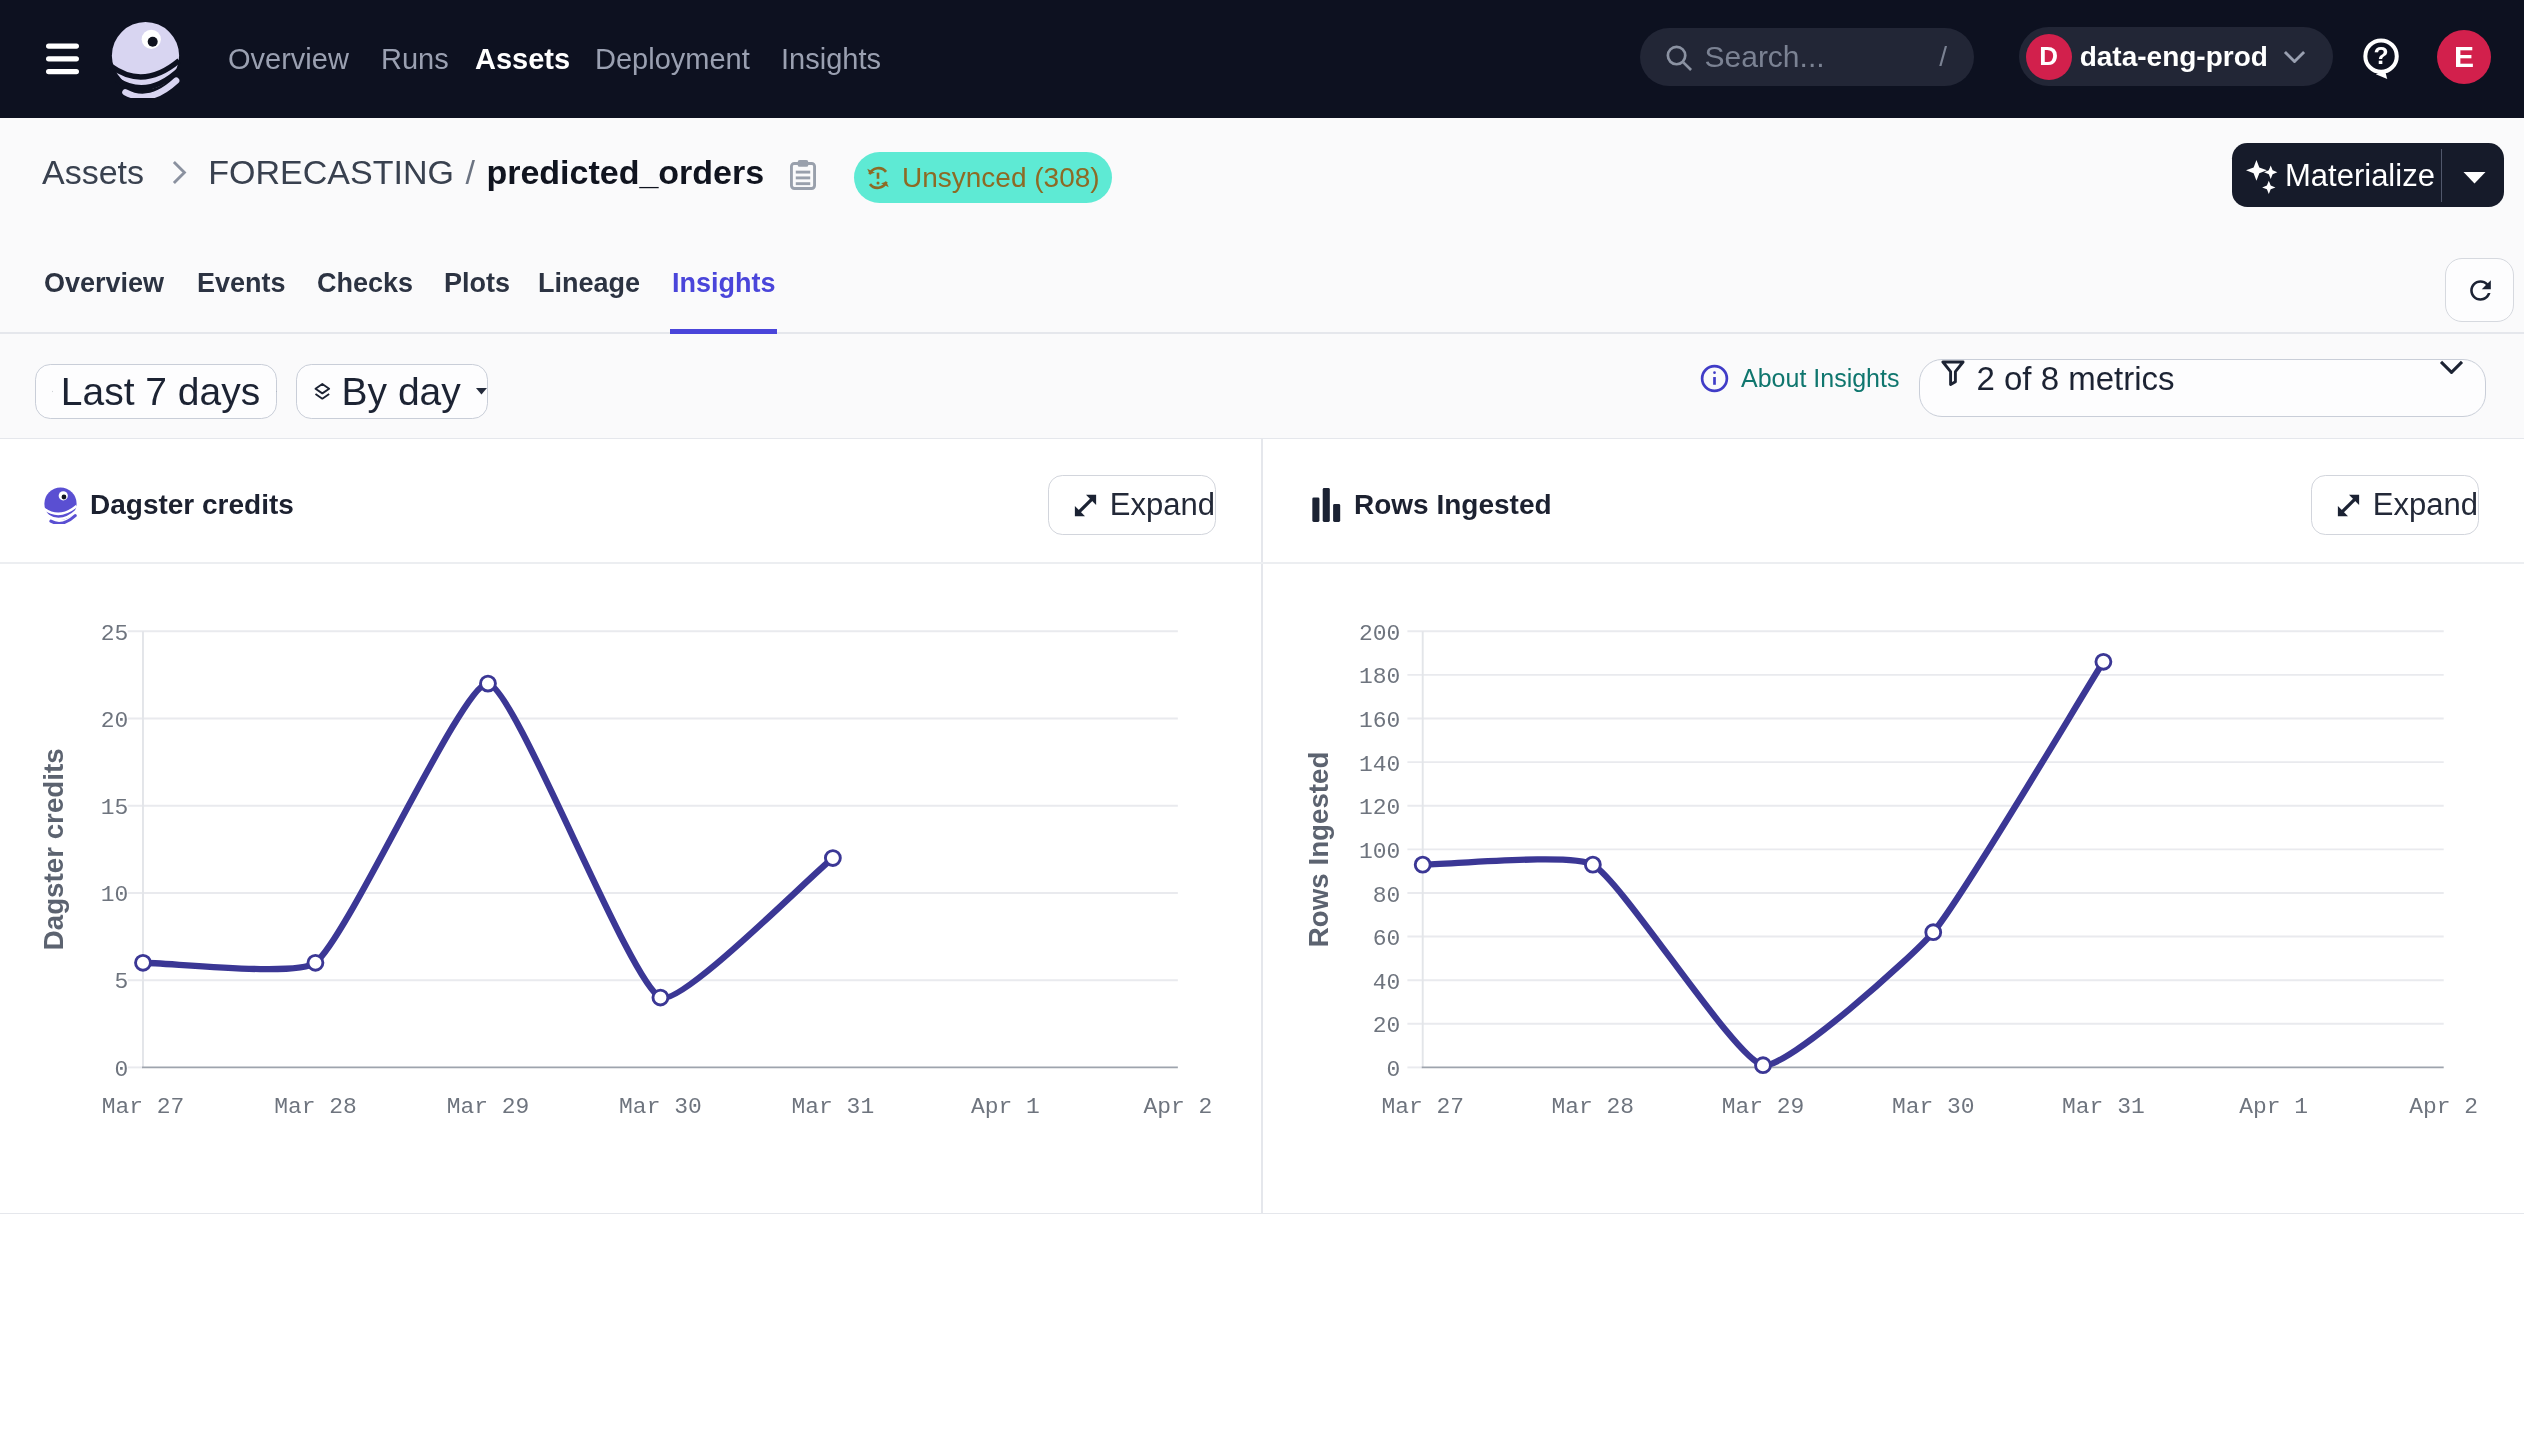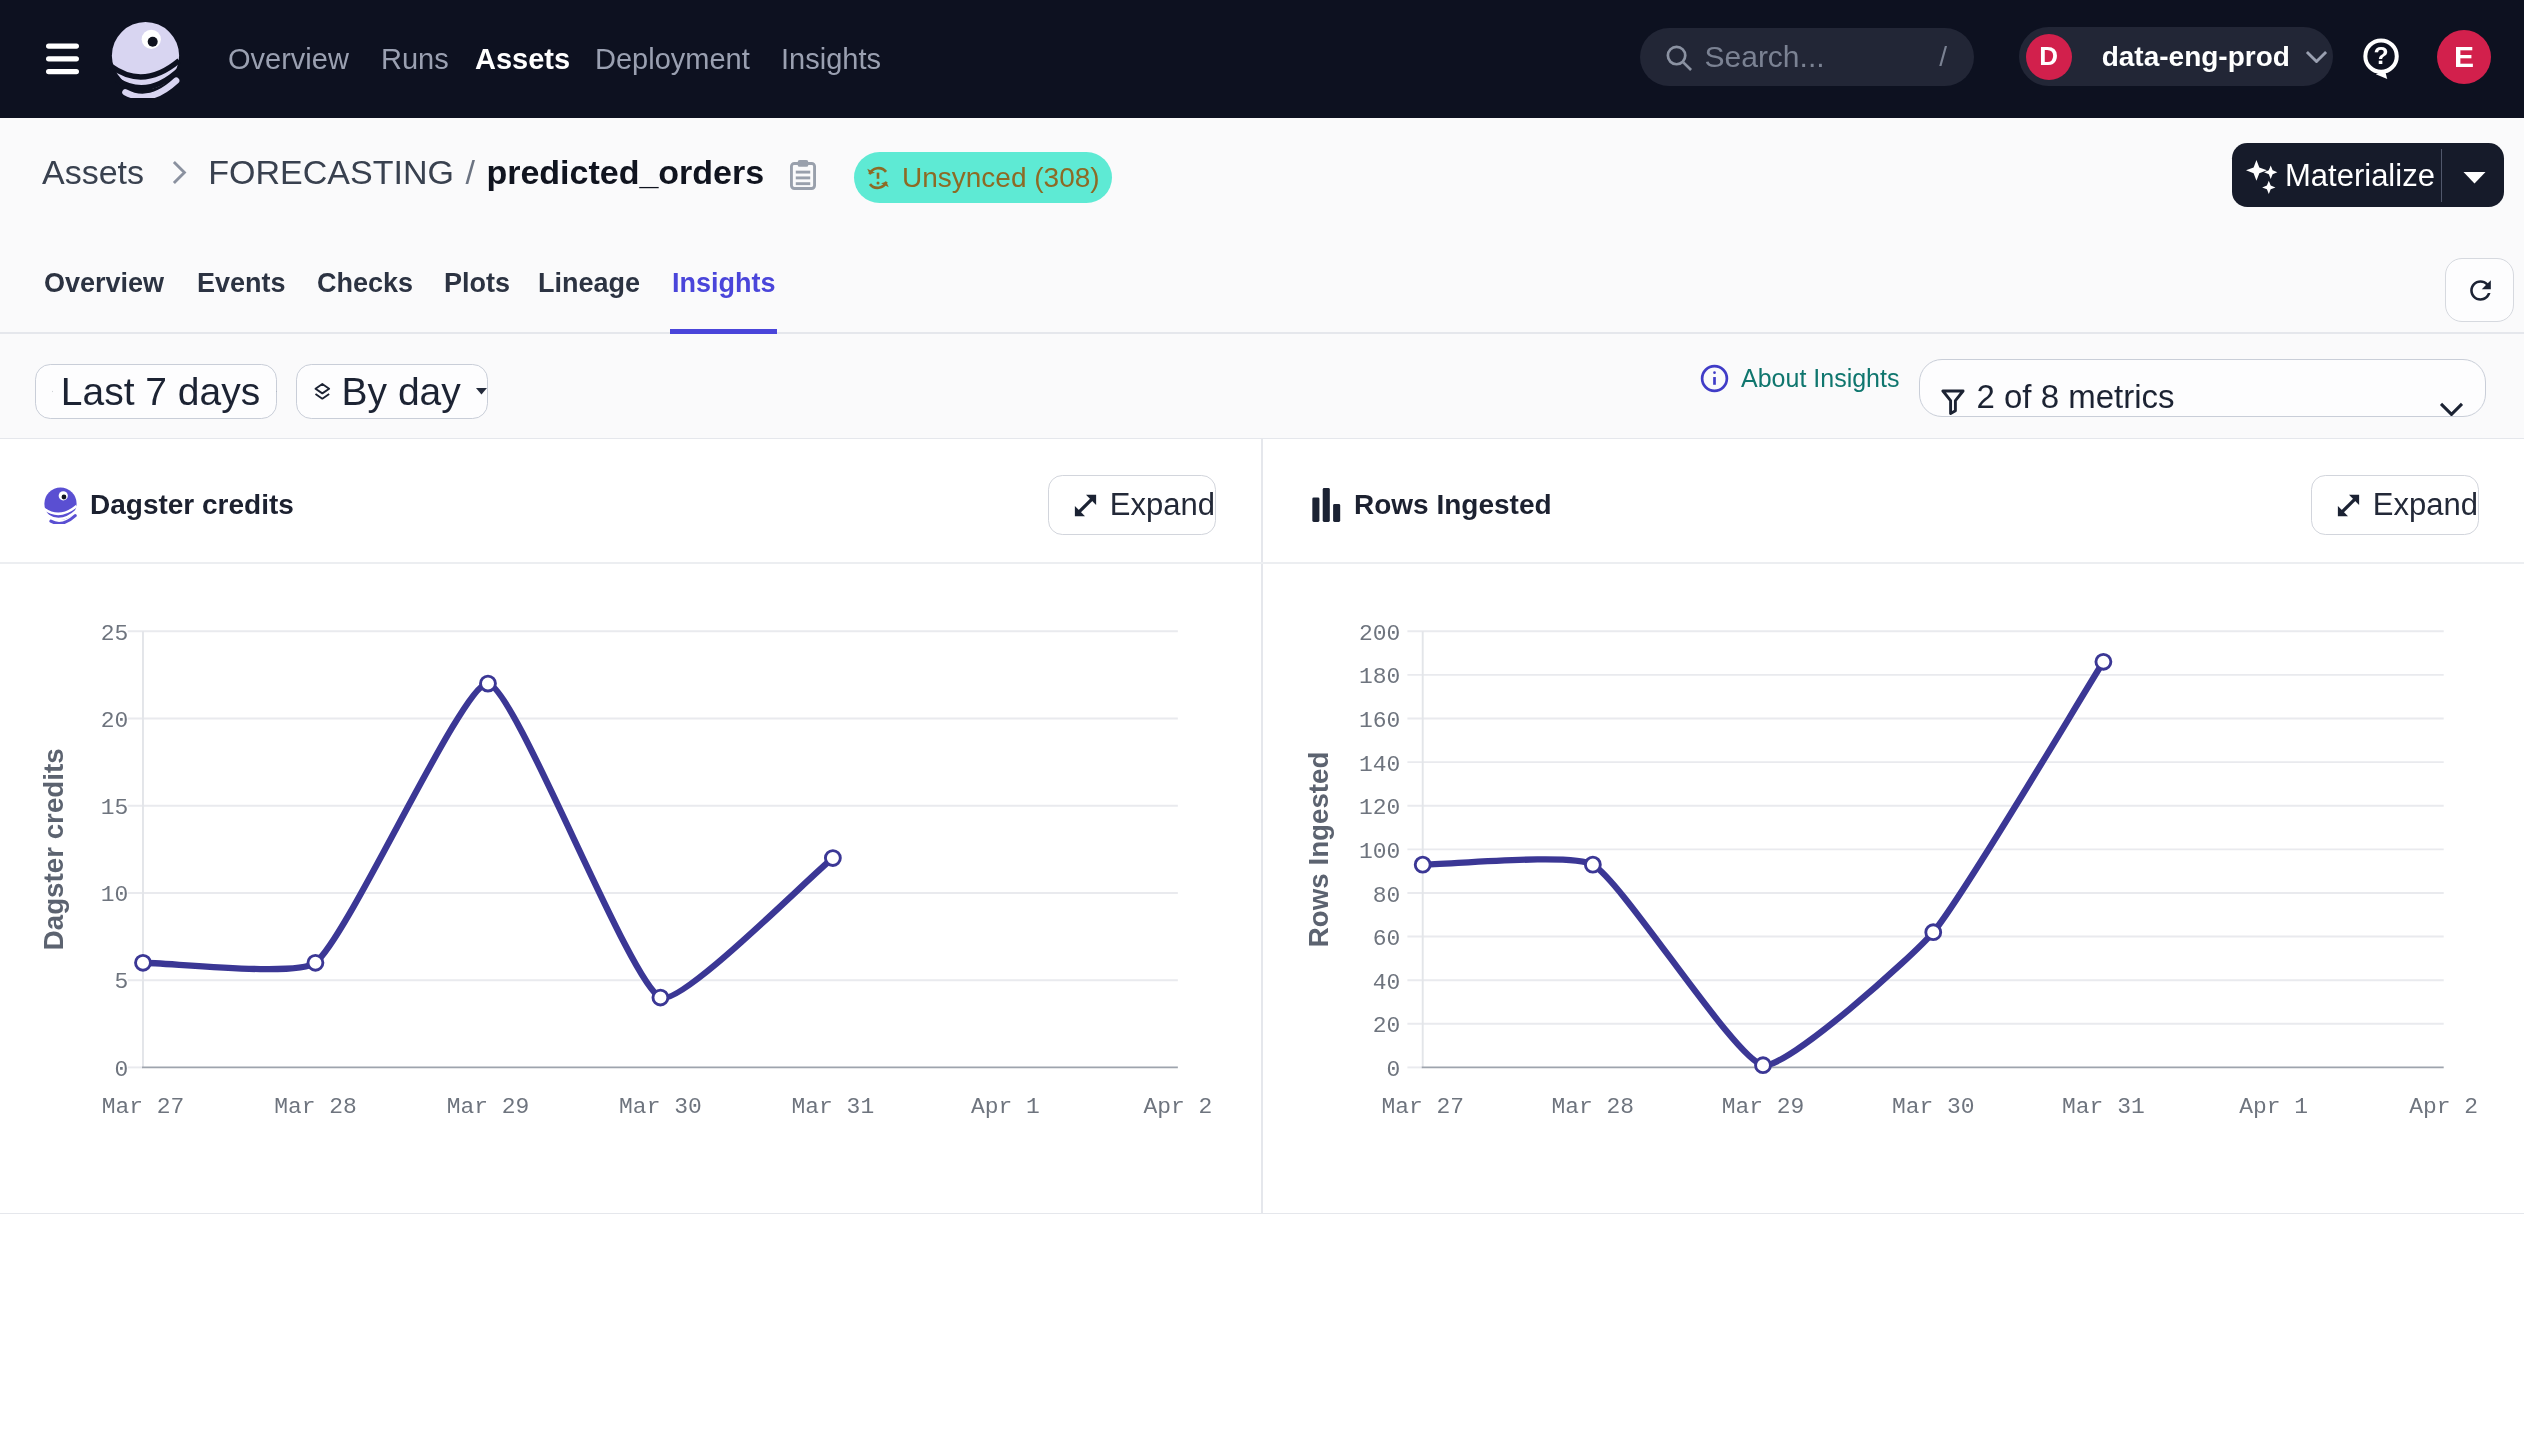--- a/index.html
+++ b/index.html
@@ -16,21 +16,21 @@
 .crumb { font-size:34px; color:#39414f; }
 #badge { position:absolute; left:854px; top:152px; height:51px; background:#5eead4; border-radius:26px; display:flex; align-items:center; padding:0 12.4px 0 10.5px; color:#8d6a25; font-size:28px; }
 #matbtn { position:absolute; left:2232px; top:143px; width:272px; height:64px; background:#161b2a; border-radius:15.3px; color:#fff; }
 
 .tab { position:absolute; top:268px; font-size:27px; font-weight:600; color:#2c3342; }
 #tabborder { position:absolute; left:0; top:332px; width:2525px; height:1.9px; background:#e5e7ec; }
 #insund { position:absolute; left:670px; top:329px; width:107px; height:4.8px; background:#4a45da; }
 #refreshbtn { position:absolute; left:2445px; top:258px; width:69px; height:64px; border:1.9px solid #d6d9df; border-radius:17px; background:#fdfdfe; }
 
 .fbtn { position:absolute; top:364px; height:55px; background:#fdfdfe; border:1.9px solid #c9ced8; border-radius:15.3px; display:flex; align-items:center; font-size:39px; color:#1c2333; white-space:nowrap; }
-#metricsel { position:absolute; left:1919px; top:359px; width:567px; height:58px; background:#fdfdfe; border:1.9px solid #c9ced8; border-radius:23px; display:flex; align-items:flex-end; font-size:33px; color:#1c2333; white-space:nowrap; }
+#metricsel { position:absolute; left:1919px; top:359px; width:567px; height:58px; background:#fdfdfe; border:1.9px solid #c9ced8; border-radius:23px; display:flex; align-items:flex-start; font-size:33px; color:#1c2333; white-space:nowrap; }
 
 #panels { position:absolute; left:0; top:438px; width:2525px; height:776px; background:#ffffff; border-top:1.9px solid #e5e7ec; border-bottom:1.9px solid #e5e7ec; }
 #pdivider { position:absolute; left:1261px; top:438px; width:1.9px; height:776px; background:#e5e7ec; }
 #hdrborder { position:absolute; left:0; top:562px; width:2525px; height:1.9px; background:#eceef1; }
 .ptitle { position:absolute; top:489px; font-size:28px; font-weight:700; color:#1c2130; }
 .expand { position:absolute; top:475px; height:60px; border:1.9px solid #d2d5dc; border-radius:14.3px; background:#fff; display:flex; align-items:center; font-size:30px; color:#232938;justify-content:flex-end; }
 svg text { font-family:"Liberation Mono", monospace; }
 </style>
 </head>
 <body>
@@ -58,21 +58,21 @@
   <div id="searchpill">
     <svg style="margin-left:24px" width="29" height="29" viewBox="0 0 30 30" fill="none" stroke="#8b92a2" stroke-width="2.8">
       <circle cx="13" cy="13" r="9"></circle>
         <line x1="20" y1="20" x2="28" y2="28"></line>
     </svg>
     <span style="margin-left:11.5px;font-size:30px;color:#7b8293;">Search...</span>
     <span style="margin-left:auto;margin-right:27px;font-size:28px;color:#7b8293;">/</span>
   </div>
   <div id="deppill">
     <div style="margin-left:6.7px;width:46px;height:46px;border-radius:23px;background:#d2204c;display:flex;align-items:center;justify-content:center;color:#fff;font-size:26px;font-weight:700;">D</div>
-    <span style="margin-left:30px;font-size:28px;font-weight:600;color:#fff;">data-eng-prod</span>
+    <span style="margin-left:8px;font-size:28px;font-weight:600;color:#fff;">data-eng-prod</span>
     <svg style="margin-left:15.3px" width="23" height="13.4" viewBox="0 0 24 14" fill="none" stroke="#9aa0b1" stroke-width="3">
         <path d="M 2 2 L 12 12 L 22 2"></path>
       </svg>
   </div>
   <svg class="abs" style="left:2362px;top:36px" width="40" height="46" viewBox="0 0 42 48">
     <circle cx="20" cy="21" r="16.5" fill="none" stroke="#ffffff" stroke-width="4.2"></circle>
     <path d="M 24 35.5 L 26.5 45 L 14.5 40 Z" fill="#ffffff"></path>
     <text x="20" y="29" text-anchor="middle" style="font-family:'Liberation Sans',sans-serif;font-size:26px;font-weight:700" fill="#ffffff">?</text>
   </svg>
   <div class="abs" style="left:2437px;top:30px;width:54px;height:54px;border-radius:27px;background:#d2204c;display:flex;align-items:center;justify-content:center;color:#fff;font-size:30px;font-weight:700;">E</div>

